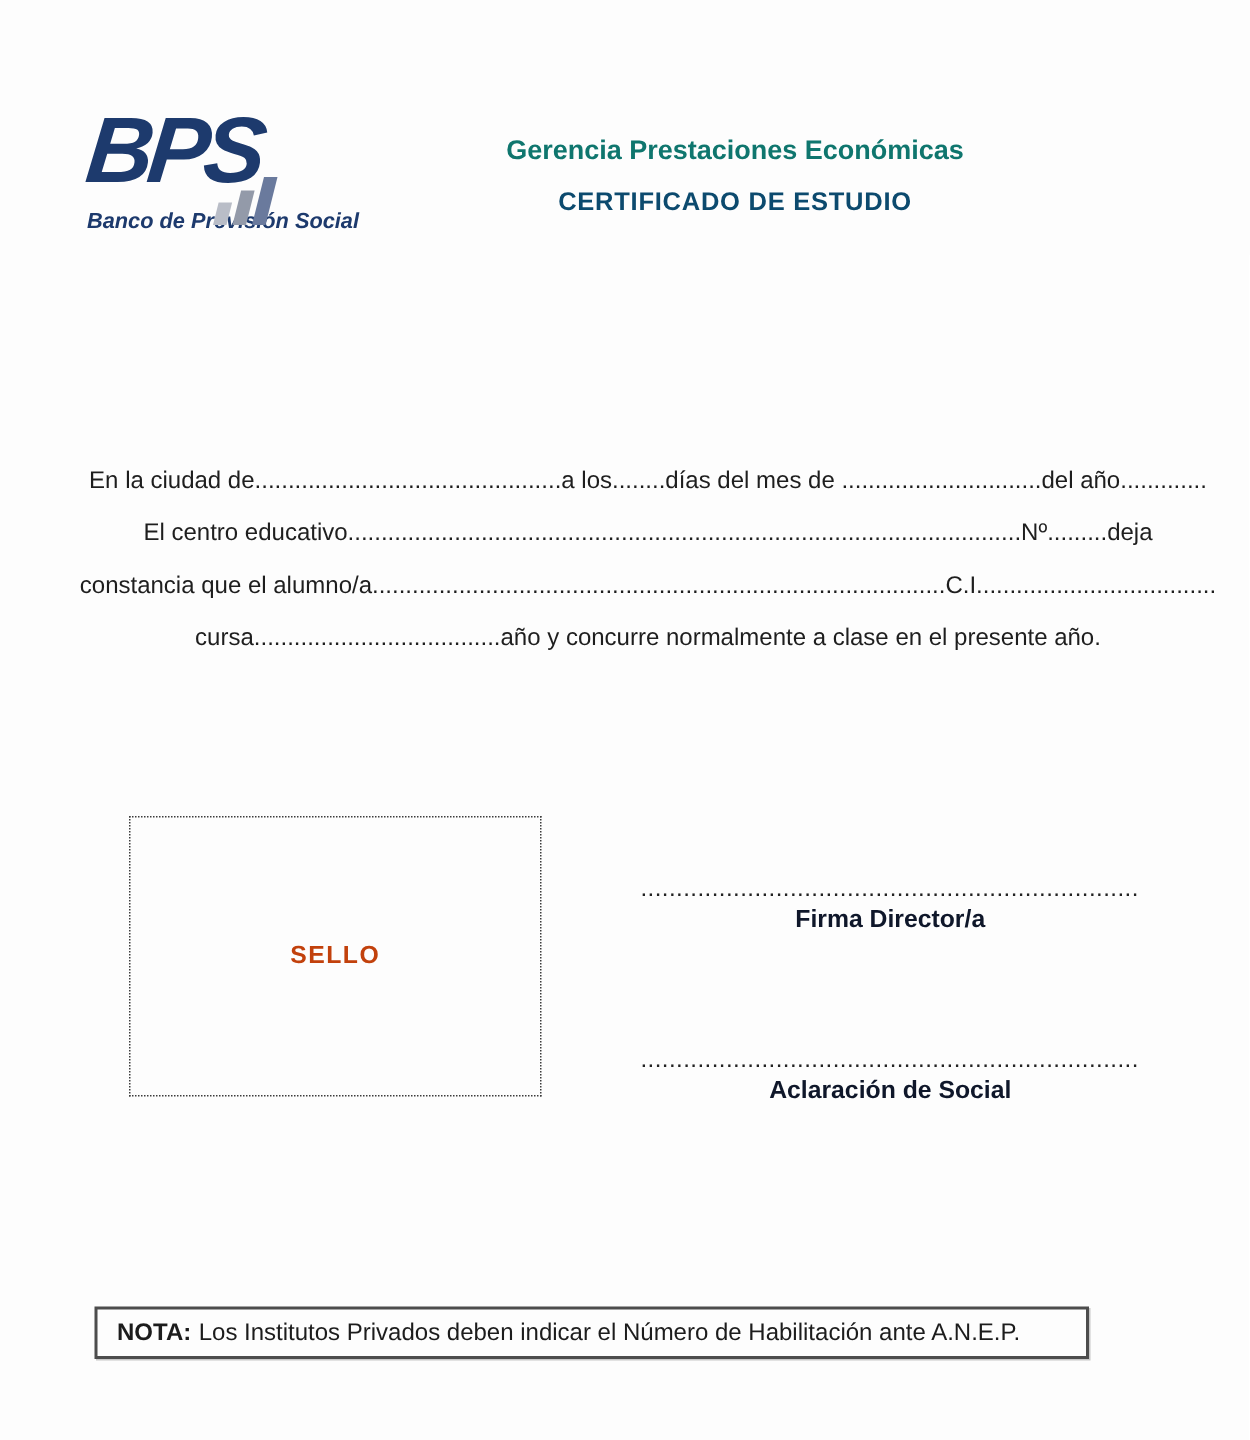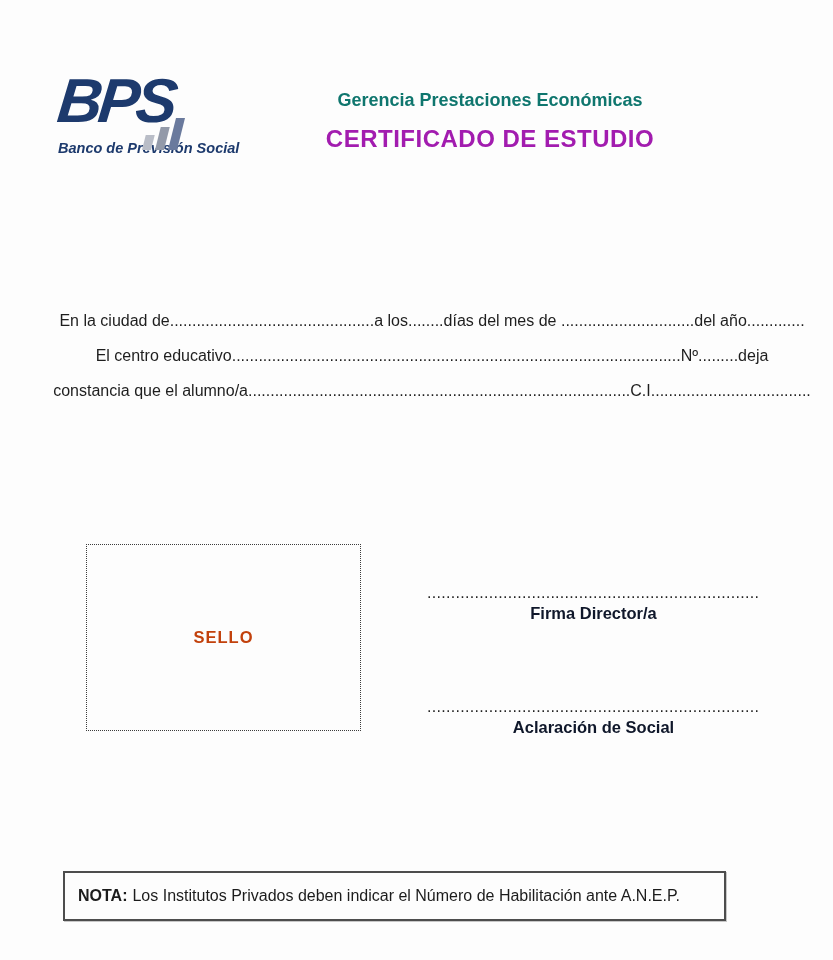--- a/index.html
+++ b/index.html
@@ -51,21 +51,21 @@
 
   
   .header-block {
     position: absolute;
     left: 250px;
     top: 90px;
     width: 480px;
     text-align: center;
   }
   .header-dept { font-size: 18px; font-weight: bold; color: #0f766e; }
-  .header-title { margin-top: 14px; font-size: 24px; font-weight: bold; letter-spacing: 0.5px; color: #a21caf; }
+  .header-title { margin-top: 14px; font-size: 17px; font-weight: bold; letter-spacing: 0.5px; color: #0c4a6e; }
 
   
   .form-block {
     position: absolute;
     left: 52px;
     top: 303px;
     width: 760px;
     font-size: 16px;
     line-height: 35px;
     color: #1e1e1e;
@@ -105,21 +105,21 @@
     color: #222;
   }
   .sig-label { margin-top: 2px; font-size: 16.5px; font-weight: bold; color: #0f172a; }
 
   
   .note-box {
     position: absolute;
     left: 63px;
     top: 871px;
     width: 663px;
-    height: 50px;
+    height: 35px;
     border: 2px solid #4d4d4d;
     box-shadow: 1px 1px 0 #c8c8c8;
     background: #fdfdfd;
     display: flex;
     align-items: center;
     padding-left: 13px;
     font-size: 16px;
     white-space: nowrap;
     overflow: hidden;
   }
@@ -142,20 +142,21 @@
 
   <div class="header-block">
     <div class="header-dept">Gerencia Prestaciones Económicas</div>
     <div class="header-title">CERTIFICADO DE ESTUDIO</div>
   </div>
 
   <div class="form-block">
     <div class="form-line">En la ciudad de..............................................a los........días del mes de ..............................del año.............</div>
     <div class="form-line">El centro educativo.....................................................................................................Nº.........deja</div>
     <div class="form-line">constancia que el alumno/a......................................................................................C.I....................................</div>
+    <div class="form-line">cursa.....................................año y concurre normalmente a clase en el presente año.</div>
   </div>
 
   <div class="stamp-box">
     <span class="stamp-label">SELLO</span>
   </div>
 
   <div class="sig-group first">
     <div class="sig-dots">..........................................................................</div>
     <div class="sig-label">Firma Director/a</div>
   </div>

